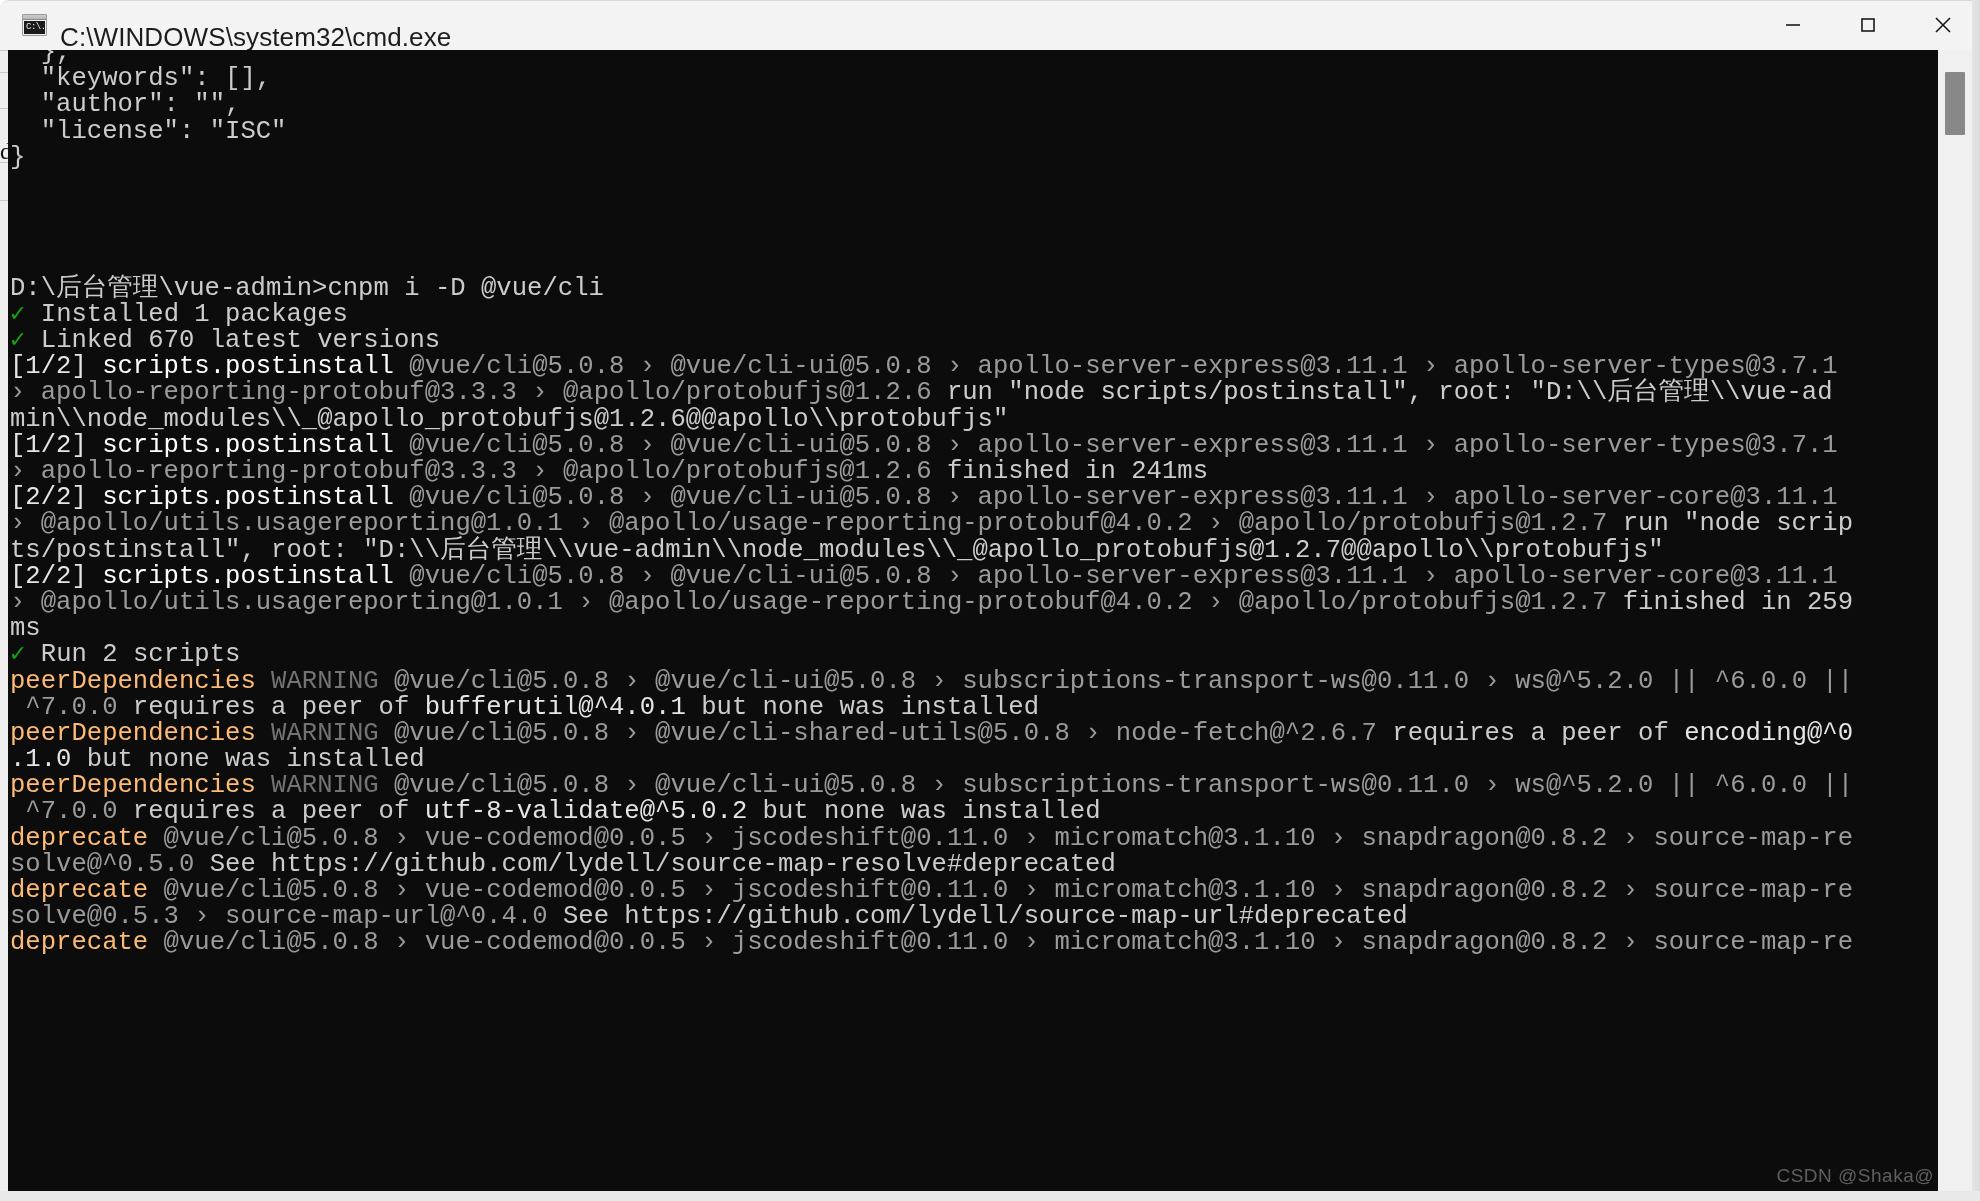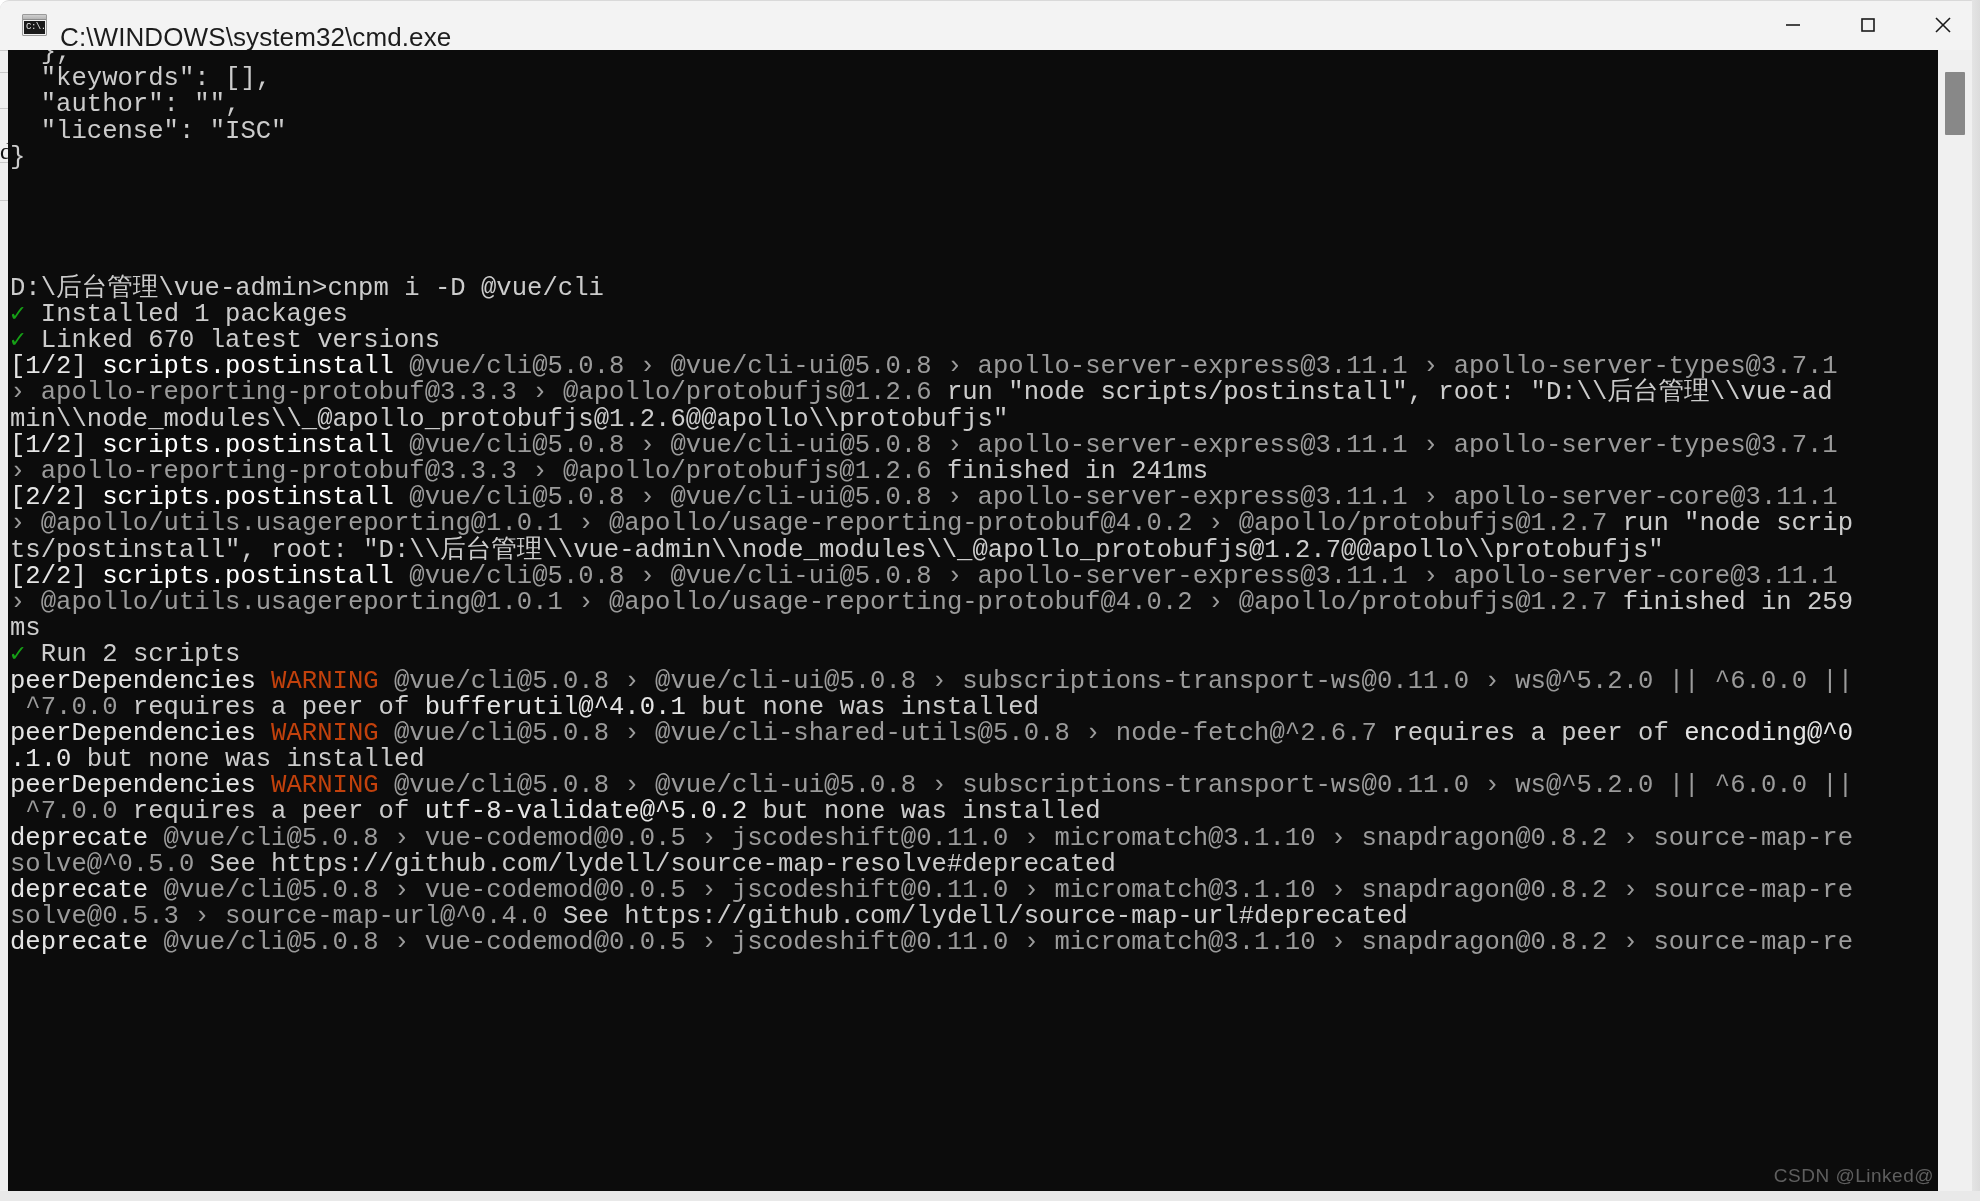--- a/index.html
+++ b/index.html
@@ -145,22 +145,22 @@
     box-sizing: border-box;
   }
   .row { height: 26.2px; }
 
   
   .c-def  { color: #cccccc; }
   .c-dim  { color: #9b9b9b; }
   .c-green{ color: #16a016; }
   .c-yellow{ color: #e5e5e5; }
   .c-orange{ color: #ffffff; }
-  .c-red  { color: #e5e5e5; }
-  .c-darkred { color: #c2410c; }
+  .c-red  { color: #fdba74; }
+  .c-darkred { color: #737373; }
 
   
   #vscroll {
     position: absolute;
     right: 8px;
     top: 50px;
     width: 34px;
     height: 1141px;
     background: #f0f0f0;
   }
@@ -276,14 +276,14 @@
     <div id="term-text"><div class="row"><span class="c-def">  },</span></div><div class="row"><span class="c-def">  "keywords": [],</span></div><div class="row"><span class="c-def">  "author": "",</span></div><div class="row"><span class="c-def">  "license": "ISC"</span></div><div class="row"><span class="c-def">}</span></div><div class="row"><span class="c-def"></span></div><div class="row"><span class="c-def"></span></div><div class="row"><span class="c-def"></span></div><div class="row"><span class="c-def"></span></div><div class="row"><span class="c-def">D:\后台管理\vue-admin&gt;cnpm i -D @vue/cli</span></div><div class="row"><span class="c-green">✓</span><span class="c-def"> Installed 1 packages</span></div><div class="row"><span class="c-green">✓</span><span class="c-def"> Linked 670 latest versions</span></div><div class="row"><span class="c-yellow">[1/2]</span><span class="c-def"> </span><span class="c-orange">scripts.postinstall</span><span class="c-dim"> @vue/cli@5.0.8 › @vue/cli-ui@5.0.8 › apollo-server-express@3.11.1 › apollo-server-types@3.7.1</span></div><div class="row"><span class="c-dim">› apollo-reporting-protobuf@3.3.3 › @apollo/protobufjs@1.2.6</span><span class="c-def"> run "node scripts/postinstall", root: "D:\\后台管理\\vue-ad</span></div><div class="row"><span class="c-def">min\\node_modules\\_@apollo_protobufjs@1.2.6@@apollo\\protobufjs"</span></div><div class="row"><span class="c-yellow">[1/2]</span><span class="c-def"> </span><span class="c-orange">scripts.postinstall</span><span class="c-dim"> @vue/cli@5.0.8 › @vue/cli-ui@5.0.8 › apollo-server-express@3.11.1 › apollo-server-types@3.7.1</span></div><div class="row"><span class="c-dim">› apollo-reporting-protobuf@3.3.3 › @apollo/protobufjs@1.2.6</span><span class="c-def"> finished in 241ms</span></div><div class="row"><span class="c-yellow">[2/2]</span><span class="c-def"> </span><span class="c-orange">scripts.postinstall</span><span class="c-dim"> @vue/cli@5.0.8 › @vue/cli-ui@5.0.8 › apollo-server-express@3.11.1 › apollo-server-core@3.11.1</span></div><div class="row"><span class="c-dim">› @apollo/utils.usagereporting@1.0.1 › @apollo/usage-reporting-protobuf@4.0.2 › @apollo/protobufjs@1.2.7</span><span class="c-def"> run "node scrip</span></div><div class="row"><span class="c-def">ts/postinstall", root: "D:\\后台管理\\vue-admin\\node_modules\\_@apollo_protobufjs@1.2.7@@apollo\\protobufjs"</span></div><div class="row"><span class="c-yellow">[2/2]</span><span class="c-def"> </span><span class="c-orange">scripts.postinstall</span><span class="c-dim"> @vue/cli@5.0.8 › @vue/cli-ui@5.0.8 › apollo-server-express@3.11.1 › apollo-server-core@3.11.1</span></div><div class="row"><span class="c-dim">› @apollo/utils.usagereporting@1.0.1 › @apollo/usage-reporting-protobuf@4.0.2 › @apollo/protobufjs@1.2.7</span><span class="c-def"> finished in 259</span></div><div class="row"><span class="c-def">ms</span></div><div class="row"><span class="c-green">✓</span><span class="c-def"> Run 2 scripts</span></div><div class="row"><span class="c-red">peerDependencies</span><span class="c-def"> </span><span class="c-darkred">WARNING</span><span class="c-dim"> @vue/cli@5.0.8 › @vue/cli-ui@5.0.8 › subscriptions-transport-ws@0.11.0 › ws@^5.2.0 || ^6.0.0 ||</span></div><div class="row"><span class="c-dim"> ^7.0.0</span><span class="c-def"> requires a peer of </span><span class="c-yellow">bufferutil@^4.0.1</span><span class="c-def"> but none was installed</span></div><div class="row"><span class="c-red">peerDependencies</span><span class="c-def"> </span><span class="c-darkred">WARNING</span><span class="c-dim"> @vue/cli@5.0.8 › @vue/cli-shared-utils@5.0.8 › node-fetch@^2.6.7</span><span class="c-def"> requires a peer of </span><span class="c-yellow">encoding@^0</span></div><div class="row"><span class="c-yellow">.1.0</span><span class="c-def"> but none was installed</span></div><div class="row"><span class="c-red">peerDependencies</span><span class="c-def"> </span><span class="c-darkred">WARNING</span><span class="c-dim"> @vue/cli@5.0.8 › @vue/cli-ui@5.0.8 › subscriptions-transport-ws@0.11.0 › ws@^5.2.0 || ^6.0.0 ||</span></div><div class="row"><span class="c-dim"> ^7.0.0</span><span class="c-def"> requires a peer of </span><span class="c-yellow">utf-8-validate@^5.0.2</span><span class="c-def"> but none was installed</span></div><div class="row"><span class="c-red">deprecate</span><span class="c-dim"> @vue/cli@5.0.8 › vue-codemod@0.0.5 › jscodeshift@0.11.0 › micromatch@3.1.10 › snapdragon@0.8.2 › source-map-re</span></div><div class="row"><span class="c-dim">solve@^0.5.0</span><span class="c-def"> See https://github.com/lydell/source-map-resolve#deprecated</span></div><div class="row"><span class="c-red">deprecate</span><span class="c-dim"> @vue/cli@5.0.8 › vue-codemod@0.0.5 › jscodeshift@0.11.0 › micromatch@3.1.10 › snapdragon@0.8.2 › source-map-re</span></div><div class="row"><span class="c-dim">solve@0.5.3 › source-map-url@^0.4.0</span><span class="c-def"> See https://github.com/lydell/source-map-url#deprecated</span></div><div class="row"><span class="c-red">deprecate</span><span class="c-dim"> @vue/cli@5.0.8 › vue-codemod@0.0.5 › jscodeshift@0.11.0 › micromatch@3.1.10 › snapdragon@0.8.2 › source-map-re</span></div></div>
   </div>
 
   <div id="vscroll">
     <div id="vthumb"></div>
   </div>
 
   <div id="edge-right"></div>
   <div id="edge-bottom"></div>
 
-  <div id="watermark">CSDN @Linked@</div>
+  <div id="watermark">CSDN @Shaka@</div>
 </div>
 
 </body></html>

